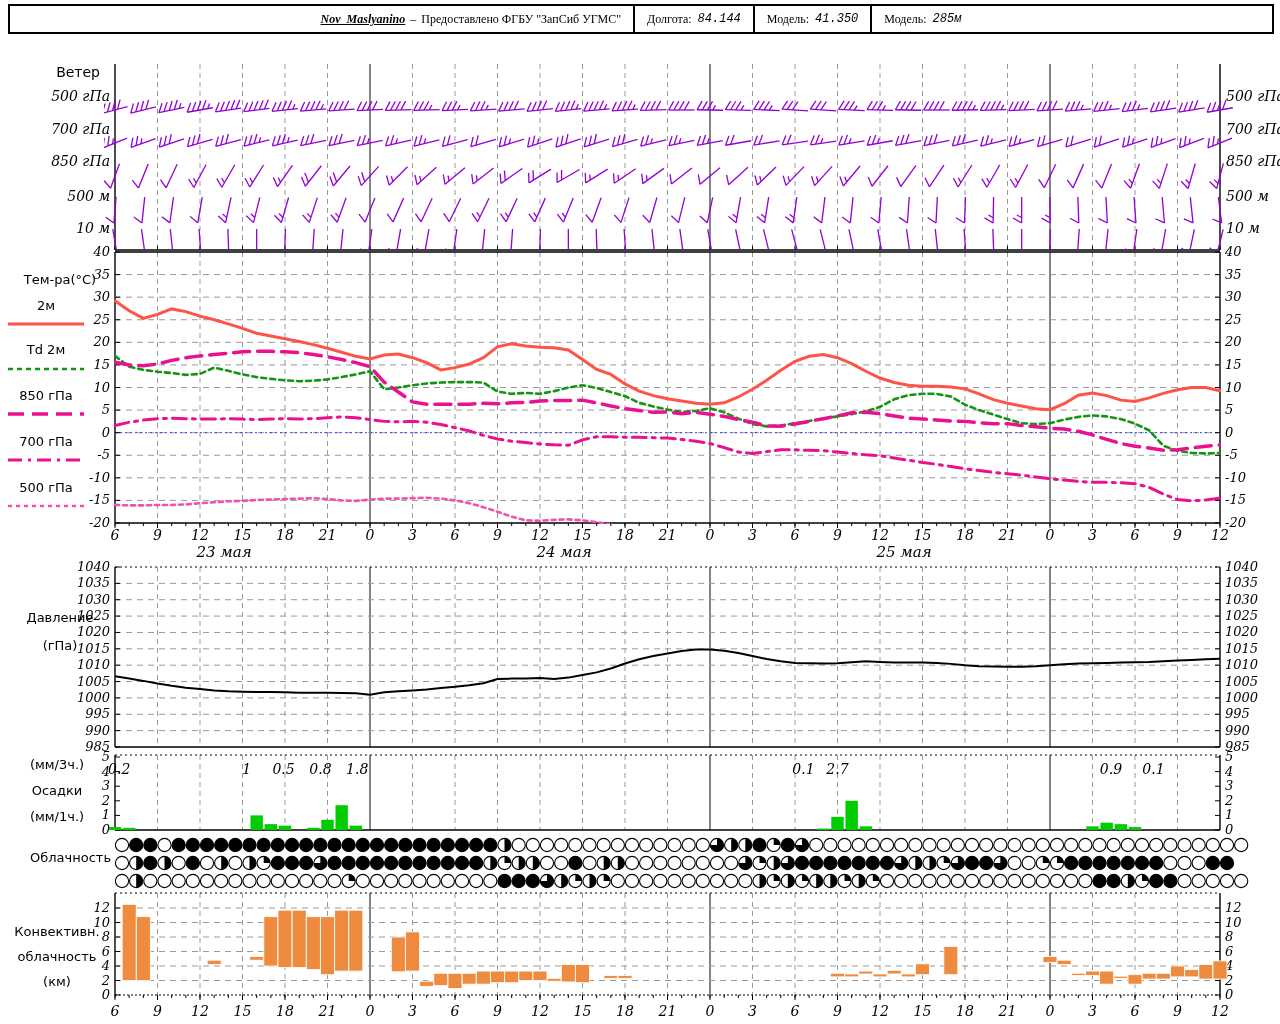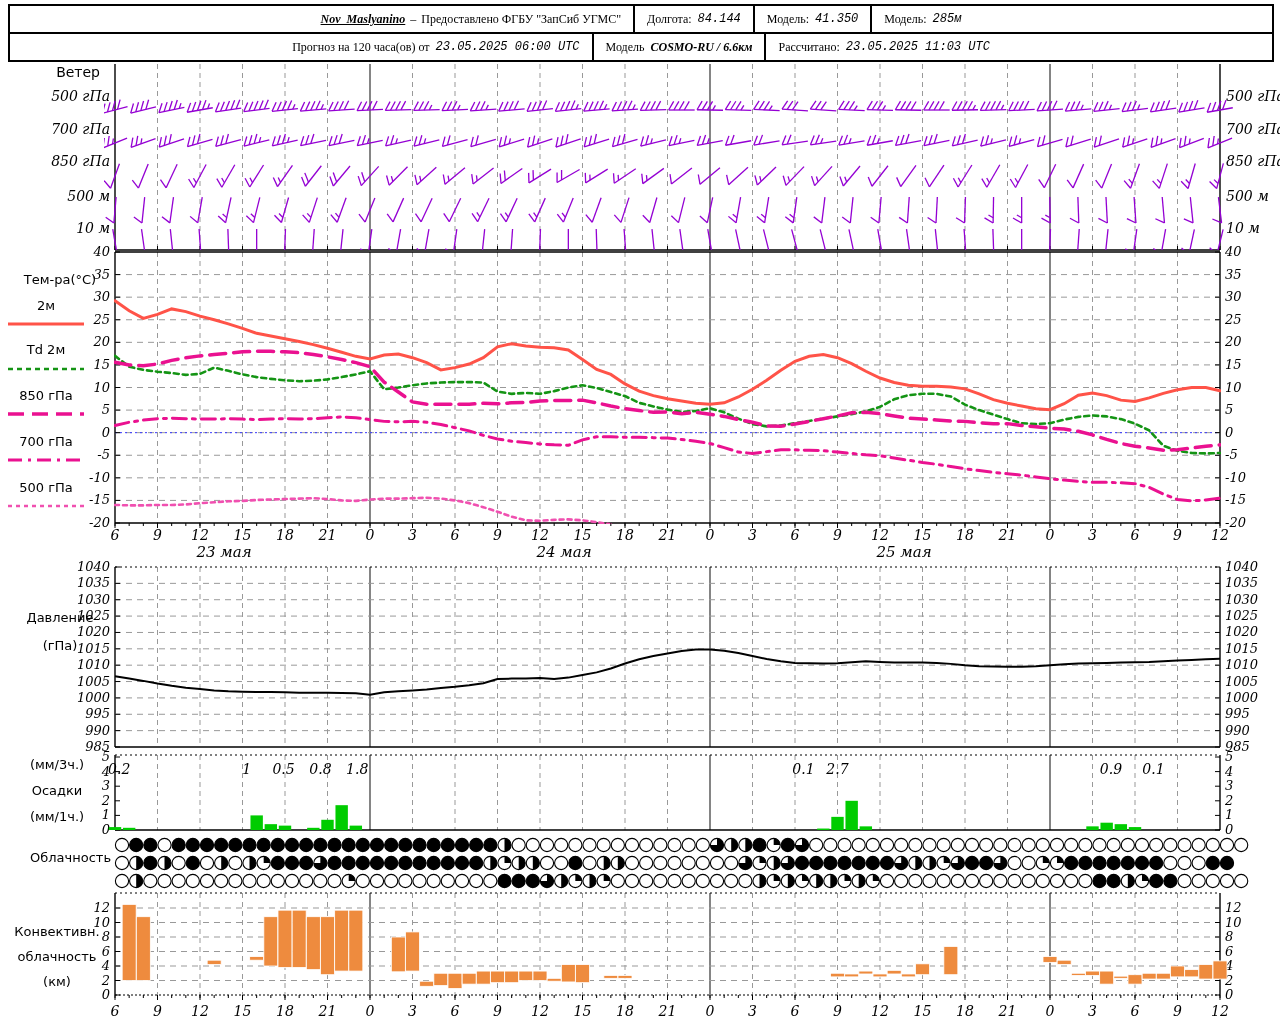--- a/index.html
+++ b/index.html
@@ -35,30 +35,20 @@
       <span>Предоставлено ФГБУ "ЗапСиб УГМС"</span>
       <span class="hsep"></span>
       <span class="hlab">Долгота:</span>
       <span class="hval">84.144</span>
       <span class="hsep"></span>
       <span class="hlab">Модель:</span>
       <span class="hval">41.350</span>
       <span class="hsep"></span>
       <span class="hlab">Модель:</span>
       <span class="hval">285м</span>
-    </div>
-    <div class="hrow r2">
-      <span class="hlab">Прогноз на 120 часа(ов) от</span>
-      <span class="hval">23.05.2025 06:00 UTC</span>
-      <span class="hsep"></span>
-      <span class="hlab">Модель</span>
-      <span class="hmod">COSMO-RU / 6.6км</span>
-      <span class="hsep"></span>
-      <span class="hlab">Рассчитано:</span>
-      <span class="hval">23.05.2025 11:03 UTC</span>
     </div>
   </div>
   <svg id="chart" width="1280" height="1024">
       <defs>
         <clipPath id="clipTemp">
           <rect x="114" y="251" width="1107" height="273"></rect>
         </clipPath>
         <clipPath id="clipWind">
           <rect x="104" y="64" width="1134" height="186"></rect>
         </clipPath>

